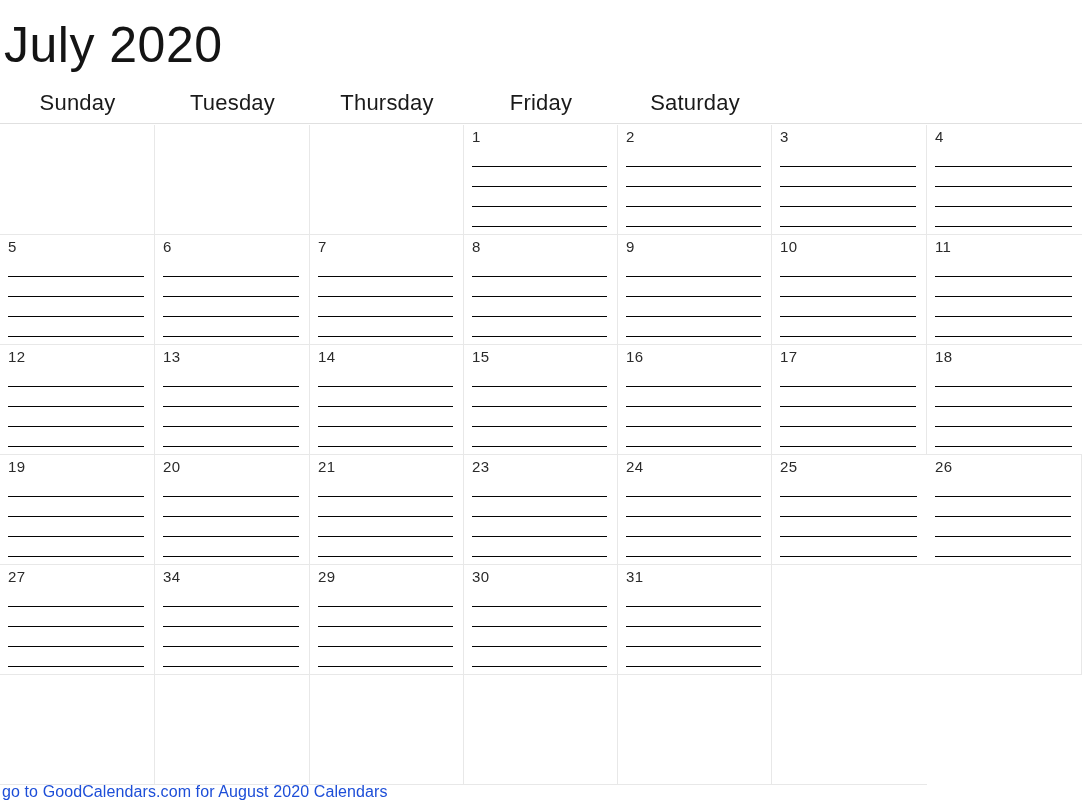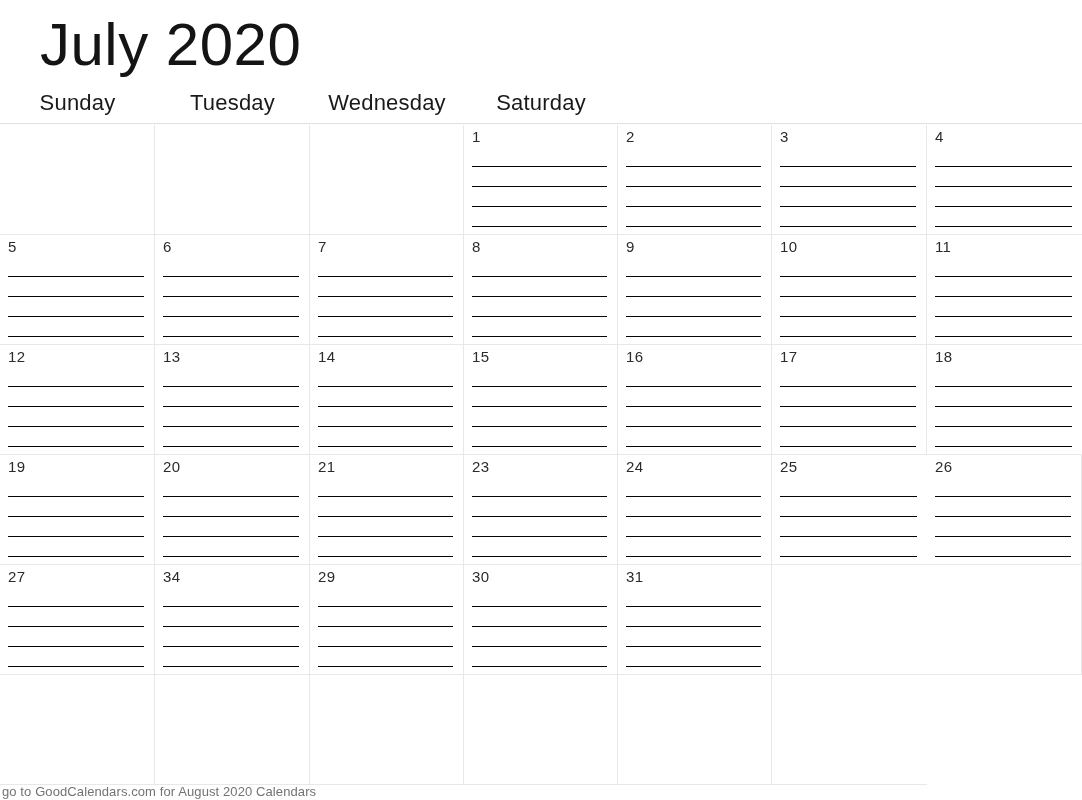--- a/index.html
+++ b/index.html
@@ -20,27 +20,26 @@
     width: 1082px;
     height: 800px;
     box-sizing: border-box;
   }
 
   
   #month-title {
     position: absolute;
     left: 4px;
     top: 8px;
-    font-size: 60px;
+    font-size: 50px;
     font-weight: 300;
     letter-spacing: 0.5px;
     line-height: 74px;
     color: #141414;
     white-space: nowrap;
-    margin-left: 36px;
   }
 
   
   #weekday-header {
     position: absolute;
     left: 0;
     top: 88px;
     width: 1082px;
     height: 36px;
     display: grid;
@@ -104,39 +103,40 @@
     height: 20px;
     border-bottom: 1.6px solid #050505;
     box-sizing: border-box;
   }
 
   
   #footer-note {
     position: absolute;
     left: 2px;
     top: 784px;
-    font-size: 13px;
+    font-size: 16px;
     font-weight: 300;
-    color: #737373;
+    color: #1d4ed8;
     line-height: 16px;
     letter-spacing: 0.1px;
     white-space: nowrap;
   }
 </style>
 </head>
 <body>
 
 <div id="calendar-page">
 
   <div id="month-title">July 2020</div>
 
   <div id="weekday-header">
       <div class="weekday-cell">Sunday</div>
       <div class="weekday-cell">Tuesday</div>
-      <div class="weekday-cell">Wednesday</div>
+      <div class="weekday-cell">Thursday</div>
+      <div class="weekday-cell">Friday</div>
       <div class="weekday-cell">Saturday</div>
     </div>
 
   <div id="calendar-grid">
       <div class="day-cell"></div>
       <div class="day-cell"></div>
       <div class="day-cell"></div>
       <div class="day-cell">
         <div class="date-number">1</div>
         <div class="write-lines">

